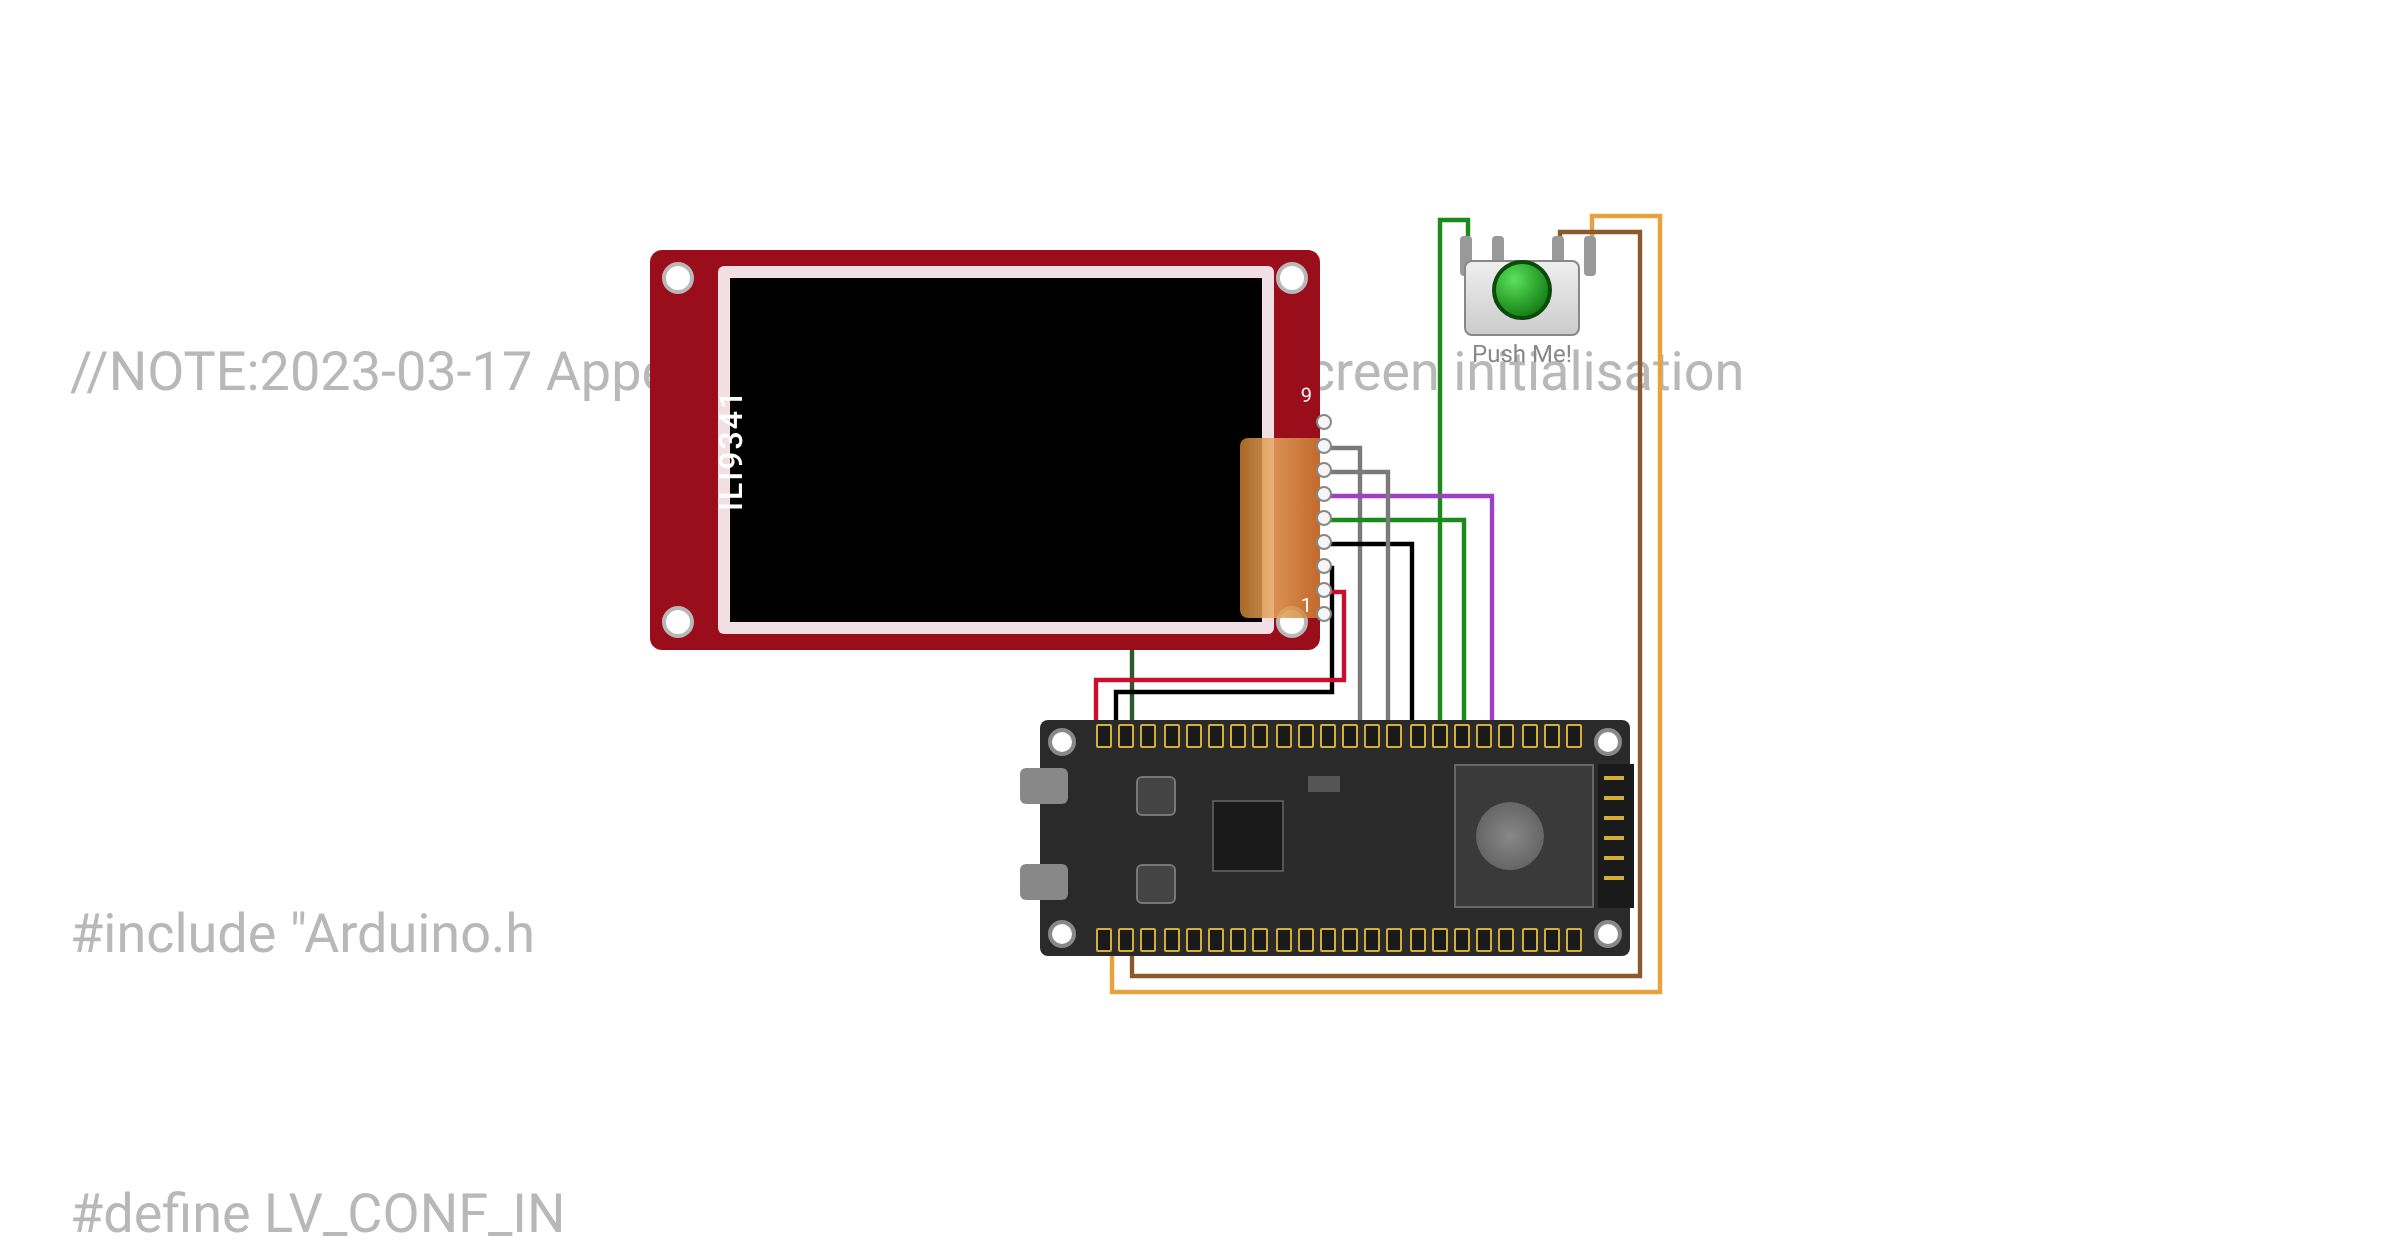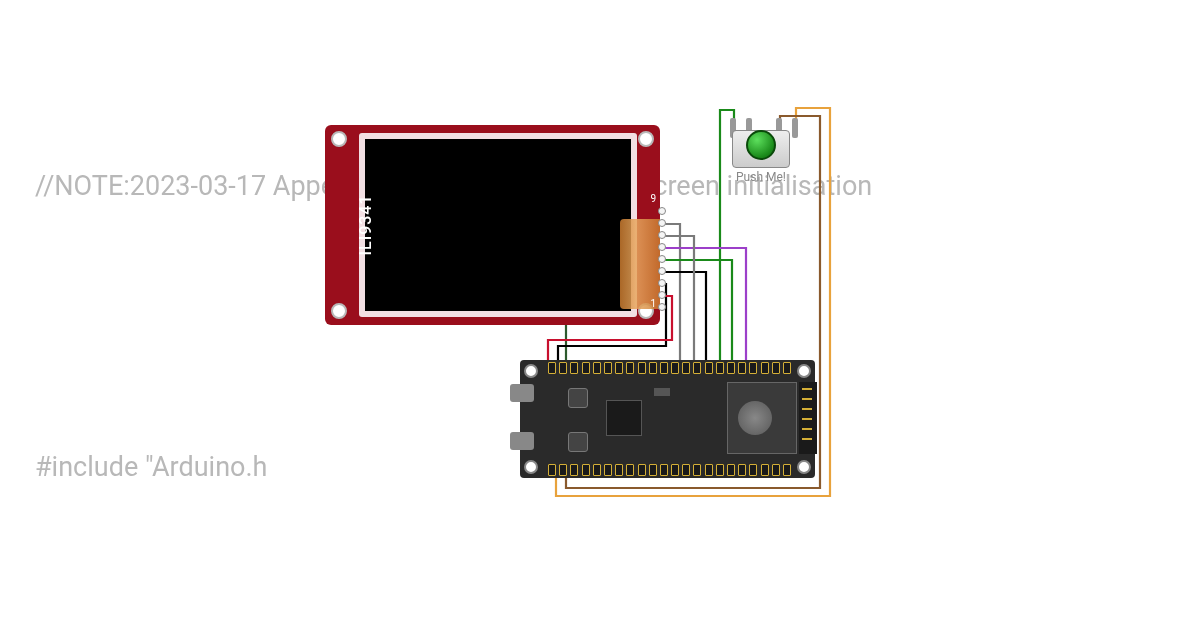--- a/index.html
+++ b/index.html
@@ -233,20 +233,21 @@
     overflow: visible;
   }
 </style>
 </head>
 <body>
 
 <div class="code-layer">
   <span class="code-line">//NOTE:2023-03-17 Appears to be missing correct screen initialisation</span>
   <div class="blank"></div>
   <span class="code-line">#include "Arduino.h</span>
+  <span class="code-line">#define LV_CONF_IN</span>
   
   
   
   
   
   
   
   
 </div>
 

